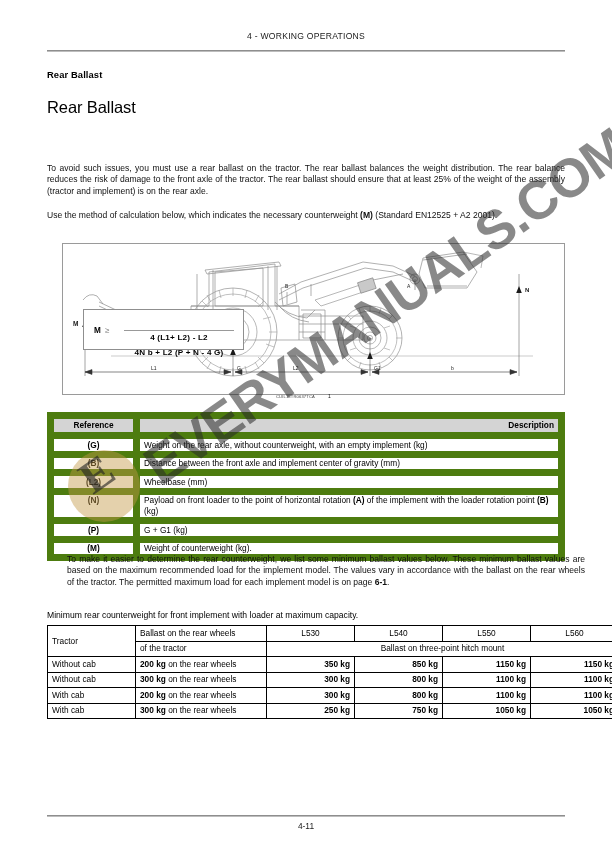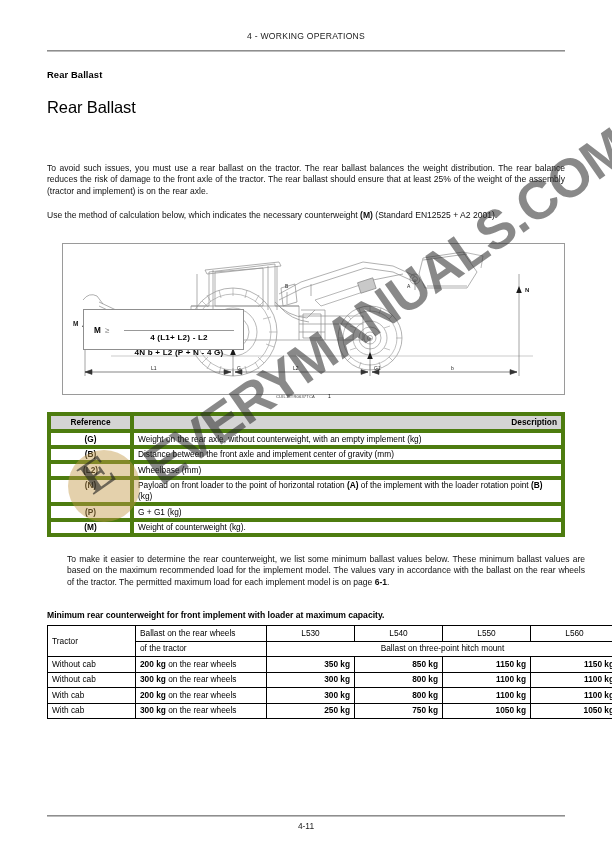--- a/index.html
+++ b/index.html
@@ -94,21 +94,21 @@
   .p1 { top: 127px; }
   .p2 { top: 163px; }
   .p3 { top: 210px; }
   .p4 { top: 554px; margin-left: 20px; }
   .p-bold-lead {
     position: absolute;
     left: 47px;
     top: 610px;
     width: 518px;
     font-size: 8.6px;
-    font-weight: bold;
+    font-weight: normal;
     line-height: 11.4px;
   }
   b, .bd { font-weight: bold; }
 
   
   .figure-box {
     position: absolute;
     left: 62px;
     top: 243px;
     width: 503px;
@@ -191,21 +191,21 @@
   
   .ref-table {
     position: absolute;
     left: 47px;
     top: 412px;
     width: 518px;
     border-collapse: collapse;
     table-layout: fixed;
   }
   .ref-table td, .ref-table th {
-    border: 4px solid #4d7c0f;
+    border: 7px solid #4d7c0f;
     font-size: 8.3px;
     padding: 0.6px 4px;
     vertical-align: top;
     line-height: 10.4px;
     font-weight: normal;
   }
   .ref-table .c-ref {
     width: 71px;
     text-align: center;
     font-weight: bold;

